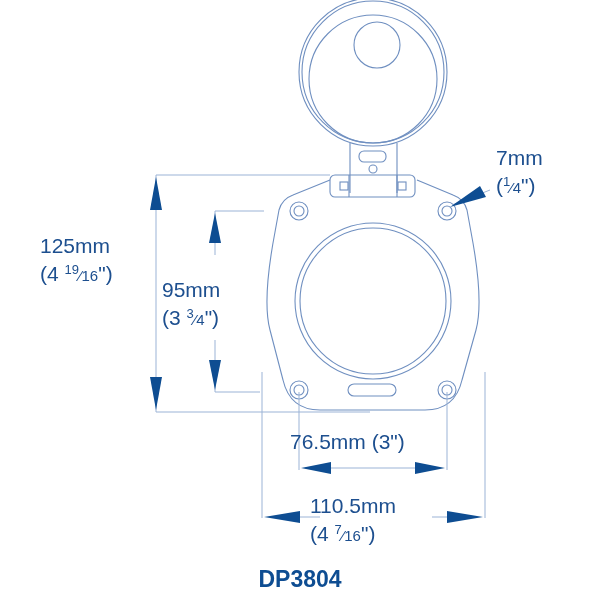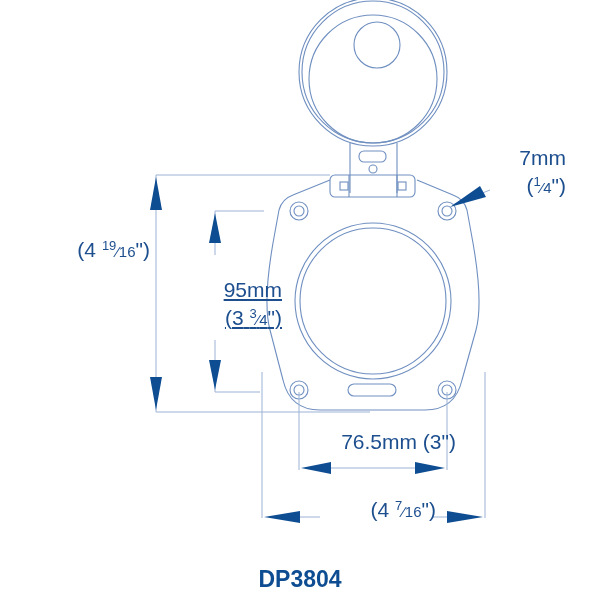--- a/index.html
+++ b/index.html
@@ -1,18 +1,18 @@
 <!DOCTYPE html>
 <html><head>
 <meta charset="utf-8">
 <style>
   html,body{margin:0;padding:0;background:#fff;}
   body{width:600px;height:600px;position:relative;overflow:hidden;font-family:"Liberation Sans",sans-serif;color:#1d4f8f;}
   svg.drawing{position:absolute;left:0;top:0;}
-  .lbl{position:absolute;font-size:21px;line-height:24px;text-align:right;color:#1d4f8f;white-space:nowrap;}
+  .lbl{position:absolute;font-size:21px;line-height:24px;text-align:left;color:#1d4f8f;white-space:nowrap;}
   .lbl sup{font-size:13px;vertical-align:7px;}
   .lbl .sl{font-size:15px;}
   .lbl sub{font-size:15px;vertical-align:0;}
   .model{position:absolute;left:0;width:600px;top:566px;text-align:center;font-weight:bold;font-size:23px;color:#0e4d92;}
 </style>
 </head>
 <body>
 
 <svg class="drawing" width="600" height="600" viewBox="0 0 600 600">
   <g fill="none" stroke="#6f8fc0" stroke-width="1.1">
@@ -80,34 +80,36 @@
     <polygon points="215,390 209,360 221,360"></polygon>
     <polygon points="301,468 331,462 331,474"></polygon>
     <polygon points="445,468 415,462 415,474"></polygon>
     <polygon points="264,517 300,511 300,523"></polygon>
     <polygon points="483,517 447,511 447,523"></polygon>
     <polygon points="450,207 480,186 486,197"></polygon>
   </g>
 </svg>
 
 <div class="lbl" style="left:40px;top:234px;width:110px;">
+  <div>125mm</div>
   <div>(<span>4</span> <sup>19</sup><span class="sl">⁄</span><sub>16</sub>")</div>
 </div>
 
-<div class="lbl" style="left:176px;top:278px;width:106px;text-decoration:underline;">
+<div class="lbl" style="left:162px;top:278px;width:106px;">
   <div>95mm</div>
   <div>(<span>3</span> <sup>3</sup><span class="sl">⁄</span><sub>4</sub>")</div>
 </div>
 
 <div class="lbl" style="left:496px;top:146px;width:70px;">
   <div>7mm</div>
   <div>(<sup>1</sup><span class="sl">⁄</span><sub>4</sub>")</div>
 </div>
 
 <div class="lbl" style="left:290px;top:430px;width:166px;">
   <div>76.5mm (3")</div>
 </div>
 
 <div class="lbl" style="left:310px;top:494px;width:126px;">
+  <div>110.5mm</div>
   <div>(<span>4</span> <sup>7</sup><span class="sl">⁄</span><sub>16</sub>")</div>
 </div>
 
 <div class="model">DP3804</div>
 
 </body></html>

